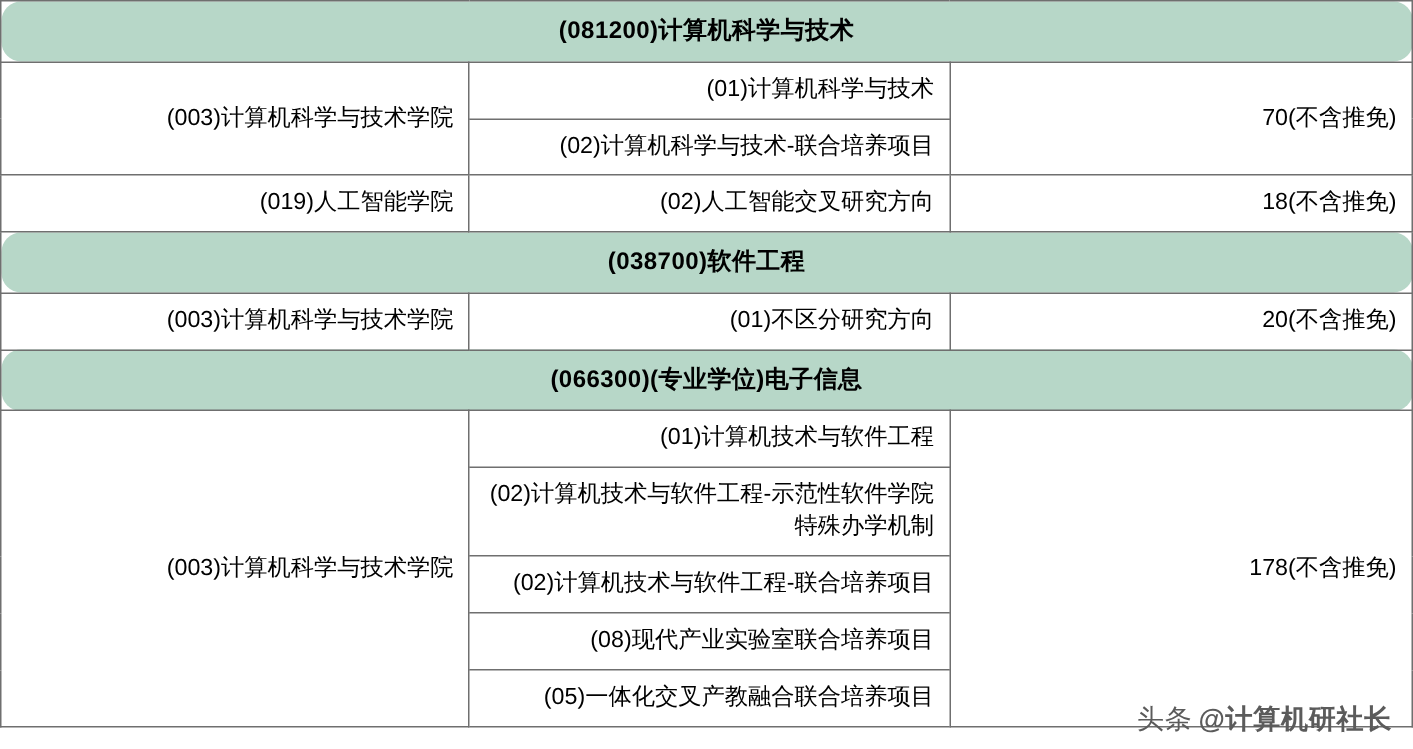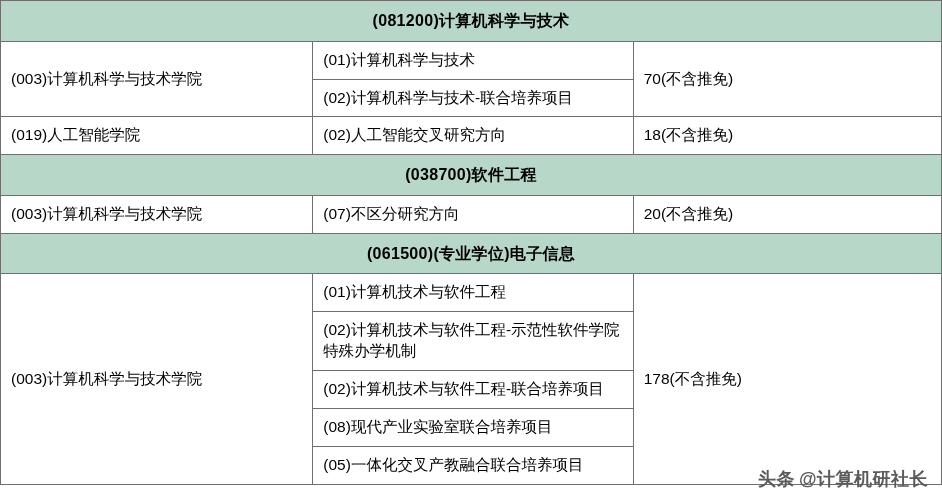--- a/index.html
+++ b/index.html
@@ -24,28 +24,30 @@
     width: 942px;
     table-layout: fixed;
   }
   table.major-table td {
     border: 1px solid #6f6f6f;
     padding: 8px 10px;
     font-size: 15.5px;
     line-height: 1.35;
     vertical-align: middle;
     word-break: break-all;
+    text-align: right;
   }
   tr.section-header td {
     background: #b7d7c8;
     text-align: center;
     font-weight: bold;
     font-size: 16px;
     padding: 9px 6px;
     letter-spacing: 0.3px;
+    border-radius: 13px;
   }
   td.college-cell {
     width: 312px;
   }
   td.direction-cell {
     width: 320px;
   }
   td.quota-cell {
     width: 308px;
   }
@@ -58,21 +60,21 @@
     right: 14px;
     bottom: 8px;
     font-size: 18px;
     color: #5b5b5b;
     font-weight: bold;
     letter-spacing: 0.5px;
     white-space: nowrap;
   }
   .watermark .wm-logo {
     display: inline-block;
-    font-weight: bold;
+    font-weight: normal;
     margin-right: 4px;
     margin-top: 16px;
   }
 </style>
 </head>
 <body>
 
 <div id="table-wrap">
   <table class="major-table">
     <colgroup>
@@ -97,26 +99,26 @@
         <td class="college-cell">(019)人工智能学院</td>
         <td class="direction-cell">(02)人工智能交叉研究方向</td>
         <td class="quota-cell">18(不含推免)</td>
       </tr>
 
       <tr class="section-header">
         <td colspan="3">(038700)软件工程</td>
       </tr>
       <tr>
         <td class="college-cell">(003)计算机科学与技术学院</td>
-        <td class="direction-cell">(07)不区分研究方向</td>
+        <td class="direction-cell">(01)不区分研究方向</td>
         <td class="quota-cell">20(不含推免)</td>
       </tr>
 
       <tr class="section-header">
-        <td colspan="3">(061500)(专业学位)电子信息</td>
+        <td colspan="3">(066300)(专业学位)电子信息</td>
       </tr>
       <tr>
         <td class="college-cell" rowspan="5">(003)计算机科学与技术学院</td>
         <td class="direction-cell">(01)计算机技术与软件工程</td>
         <td class="quota-cell" rowspan="5">178(不含推免)</td>
       </tr>
       <tr>
         <td class="direction-cell">(02)计算机技术与软件工程-示范性软件学院特殊办学机制</td>
       </tr>
       <tr>

